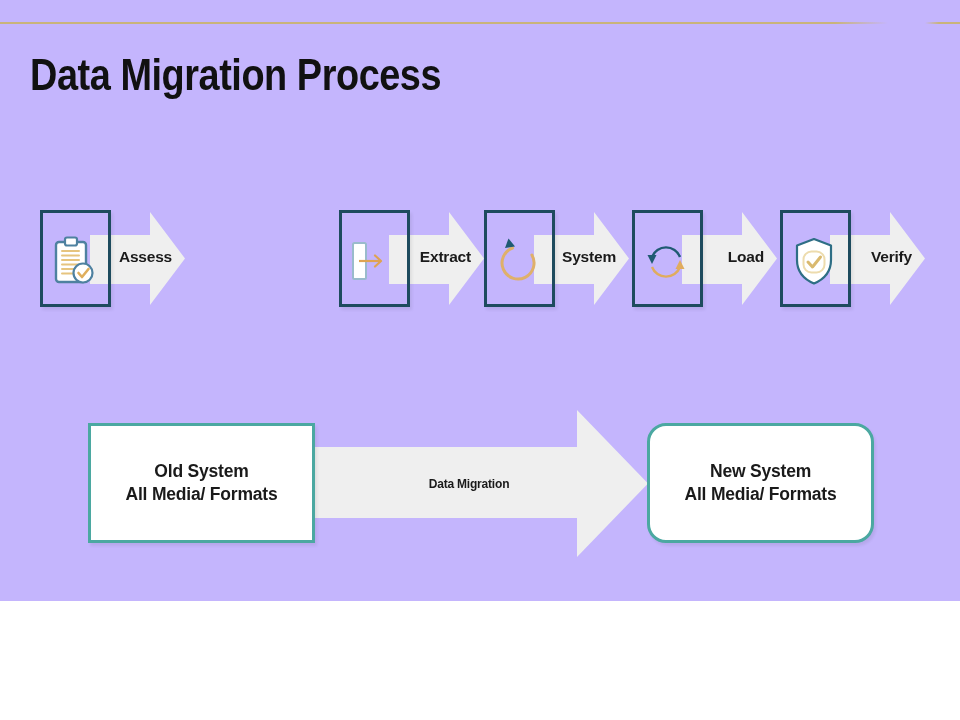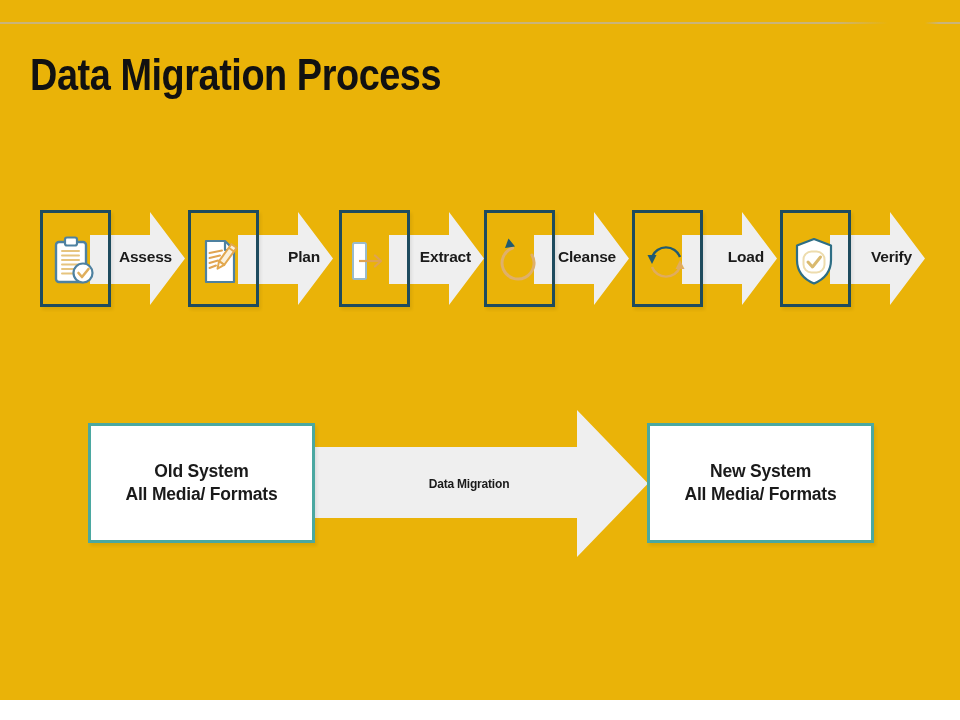--- a/index.html
+++ b/index.html
@@ -1,17 +1,17 @@
 <!DOCTYPE html>
 <html><head>
 <meta charset="utf-8">
 <style>
   html,body{margin:0;padding:0;background:#fff;}
   .slide{
-    position:relative;width:960px;height:700px;background:#eab308;overflow:hidden;
+    position:relative;width:960px;height:601px;background:#c4b5fd;overflow:hidden;
     font-family:"Liberation Sans","DejaVu Sans",sans-serif;
   }
   
   .accent-line{position:absolute;top:22px;height:2px;background:#C9B47A;}
   .accent-line.seg-left{left:0;width:888px;background:linear-gradient(to right,#C9B47A 94%,rgba(201,180,122,0));}
   .accent-line.seg-right{left:925px;width:35px;background:linear-gradient(to right,rgba(201,180,122,0),#C9B47A 40%);}
   
   .title{
     position:absolute;left:30px;top:50px;margin:0;
     font-size:44px;font-weight:bold;color:#111;letter-spacing:-0.5px;
@@ -36,21 +36,21 @@
   .step-icon{position:absolute;left:8px;top:25px;width:52px;height:52px;z-index:5;}
   .step-icon svg{display:block;width:52px;height:52px;}
   
   .mig-box{
     position:absolute;top:423px;width:227px;height:120px;box-sizing:border-box;
     border:3px solid #4BA8A1;background:#ffffff;z-index:3;
     display:flex;flex-direction:column;align-items:center;justify-content:center;
     box-shadow:2px 3px 3px rgba(0,0,0,0.07);
   }
   .mig-box.old{left:88px;}
-  .mig-box.new{left:647px;}
+  .mig-box.new{left:647px;border-radius:19px;}
   .mig-box span{font-size:17.5px;font-weight:bold;color:#1a1a1a;line-height:23px;letter-spacing:-0.2px;}
   .mig-arrow{
     position:absolute;left:310px;top:410px;width:338px;height:147px;background:#EFEFEF;
     clip-path:polygon(0 37px,267px 37px,267px 0,338px 73.5px,267px 147px,267px 108px,0 108px);
     z-index:2;display:flex;align-items:center;justify-content:center;
   }
   .mig-arrow span{font-size:12px;font-weight:bold;color:#1a1a1a;margin-right:20px;letter-spacing:-0.2px;}
   
   .footer{
     position:absolute;left:0;right:0;top:682px;text-align:center;
@@ -82,42 +82,20 @@
           <line x1="14" y1="34" x2="28" y2="34"></line>
             <line x1="14" y1="38.5" x2="26" y2="38.5"></line>
         </g>
         <circle cx="35" cy="38" r="9.5" fill="#fff" stroke="#4E81A0" stroke-width="2.2"></circle>
         <path d="M30.5 38 l3.5 4 l6.5 -8" fill="none" stroke="#DFAE5C" stroke-width="2.6" stroke-linecap="round" stroke-linejoin="round"></path>
       </svg>
     </div>
     <span class="step-label">Assess</span>
   </div>
 
-  <div class="step" style="left:188px">
-    <div class="step-arrow"></div>
-    <div class="step-box"></div>
-    <div class="step-icon">
-      <svg viewBox="0 0 52 52">
-        <path d="M10 6 h19 l9 9 v32 h-28 z" fill="#fff" stroke="#4E81A0" stroke-width="2.2" stroke-linejoin="round"></path>
-        <path d="M29 6 v9 h9" fill="none" stroke="#4E81A0" stroke-width="2.2" stroke-linejoin="round"></path>
-        <g stroke="#E0A452" stroke-width="2" stroke-linecap="round">
-          <line x1="13.5" y1="18" x2="26" y2="15.5"></line>
-            <line x1="13.5" y1="23" x2="24" y2="20.5"></line>
-          <line x1="13.5" y1="28" x2="22" y2="25.5"></line>
-            <line x1="13.5" y1="33" x2="20" y2="30.5"></line>
-        </g>
-        <g transform="translate(38,11) rotate(36)">
-          <rect x="-3.2" y="0" width="6.4" height="21" fill="#FBF1DC" stroke="#E2A84F" stroke-width="2"></rect>
-          <path d="M-3.2 21 L0 28 L3.2 21 Z" fill="#fff" stroke="#E2A84F" stroke-width="2" stroke-linejoin="round"></path>
-          <line x1="-3.2" y1="4.5" x2="3.2" y2="4.5" stroke="#E2A84F" stroke-width="2"></line>
-        </g>
-      </svg>
-    </div>
-    <span class="step-label">Plan</span>
-  </div>
 
   <div class="step" style="left:339px">
     <div class="step-arrow"></div>
     <div class="step-box"></div>
     <div class="step-icon">
       <svg viewBox="0 0 52 52">
         <rect x="6" y="8" width="13" height="36" rx="1.5" fill="#fff" stroke="#9ABBCC" stroke-width="2"></rect>
         <line x1="12" y1="26" x2="33" y2="26" stroke="#DFA352" stroke-width="2.2"></line>
         <path d="M28 20.5 L34 26 L28 31.5" fill="none" stroke="#DFA352" stroke-width="2.2" stroke-linecap="round" stroke-linejoin="round"></path>
       </svg>
@@ -127,21 +105,21 @@
 
   <div class="step" style="left:484px">
     <div class="step-arrow"></div>
     <div class="step-box"></div>
     <div class="step-icon">
       <svg viewBox="0 0 52 52">
         <path d="M20.5 13 A16 16 0 1 0 39.9 20" fill="none" stroke="#DFB06A" stroke-width="3" stroke-linecap="round"></path>
         <polygon points="13,13 23,11.5 16.5,3.5" fill="#1F5A72"></polygon>
       </svg>
     </div>
-    <span class="step-label">Cleanse</span>
+    <span class="step-label">System</span>
   </div>
 
   <div class="step" style="left:632px">
     <div class="step-arrow"></div>
     <div class="step-box"></div>
     <div class="step-icon">
       <svg viewBox="0 0 52 52">
         <path d="M40 22 A15 15 0 0 0 12 22" fill="none" stroke="#1F5A72" stroke-width="2.4"></path>
         <polygon points="7.5,20 16.5,20 12,29" fill="#1F5A72"></polygon>
         <path d="M12 32 A15 15 0 0 0 40 32" fill="none" stroke="#E0AC5E" stroke-width="2.4"></path>

